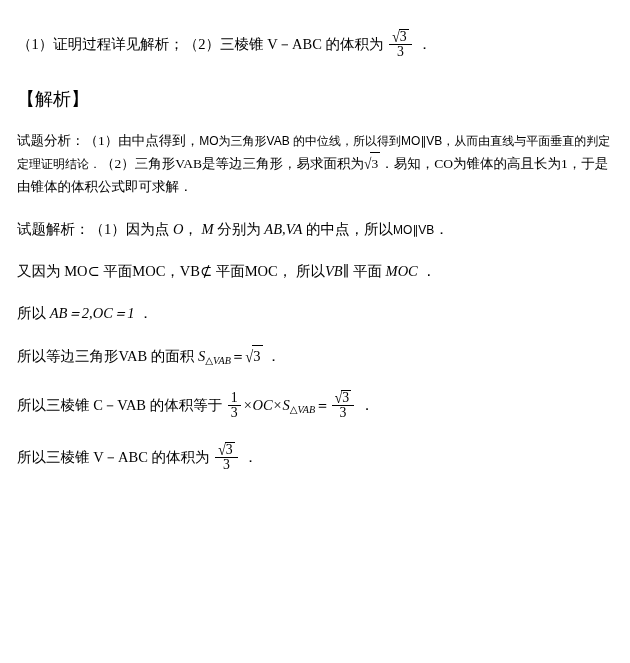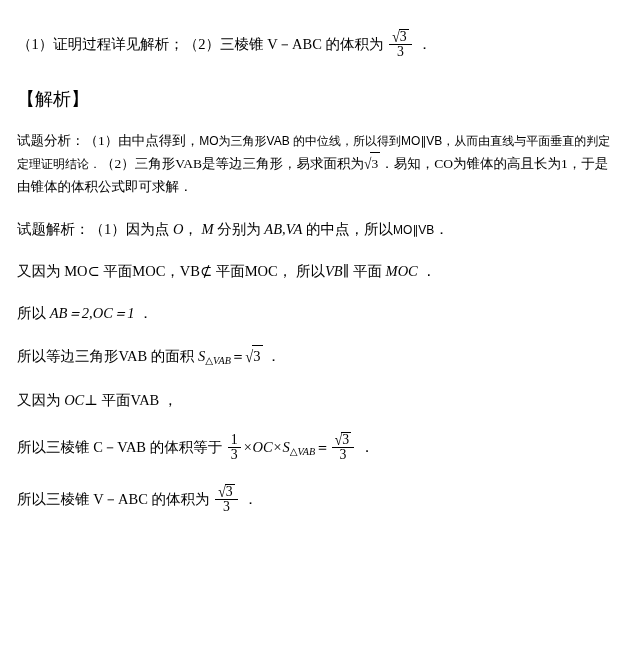--- a/index.html
+++ b/index.html
@@ -136,25 +136,20 @@
     <span class="italic">AB＝2,OC＝1</span>
     <span>．</span>
   </div>
 
   <div class="line solution-line">
     <span>所以等边三角形VAB 的面积</span>
     <span class="italic nowrap"><span>S</span><span class="sub">△VAB</span></span><span>＝</span><span class="sqrt"><span class="rad">√</span><span class="arg">3</span></span>
     <span>．</span>
   </div>
 
-  <div class="line solution-line">
-    <span>又因为</span>
-    <span class="italic">OC⊥</span>
-    <span>平面VAB ，</span>
-  </div>
 
   <div class="line solution-line">
     <span>所以三棱锥 C－VAB 的体积等于</span>
     <span class="frac">
       <span class="num">1</span>
       <span class="den">3</span>
     </span><span class="italic">×OC×</span><span class="italic nowrap"><span>S</span><span class="sub">△VAB</span></span><span>＝</span><span class="frac">
       <span class="num">
         <span class="sqrt"><span class="rad">√</span><span class="arg">3</span></span>
       </span>

